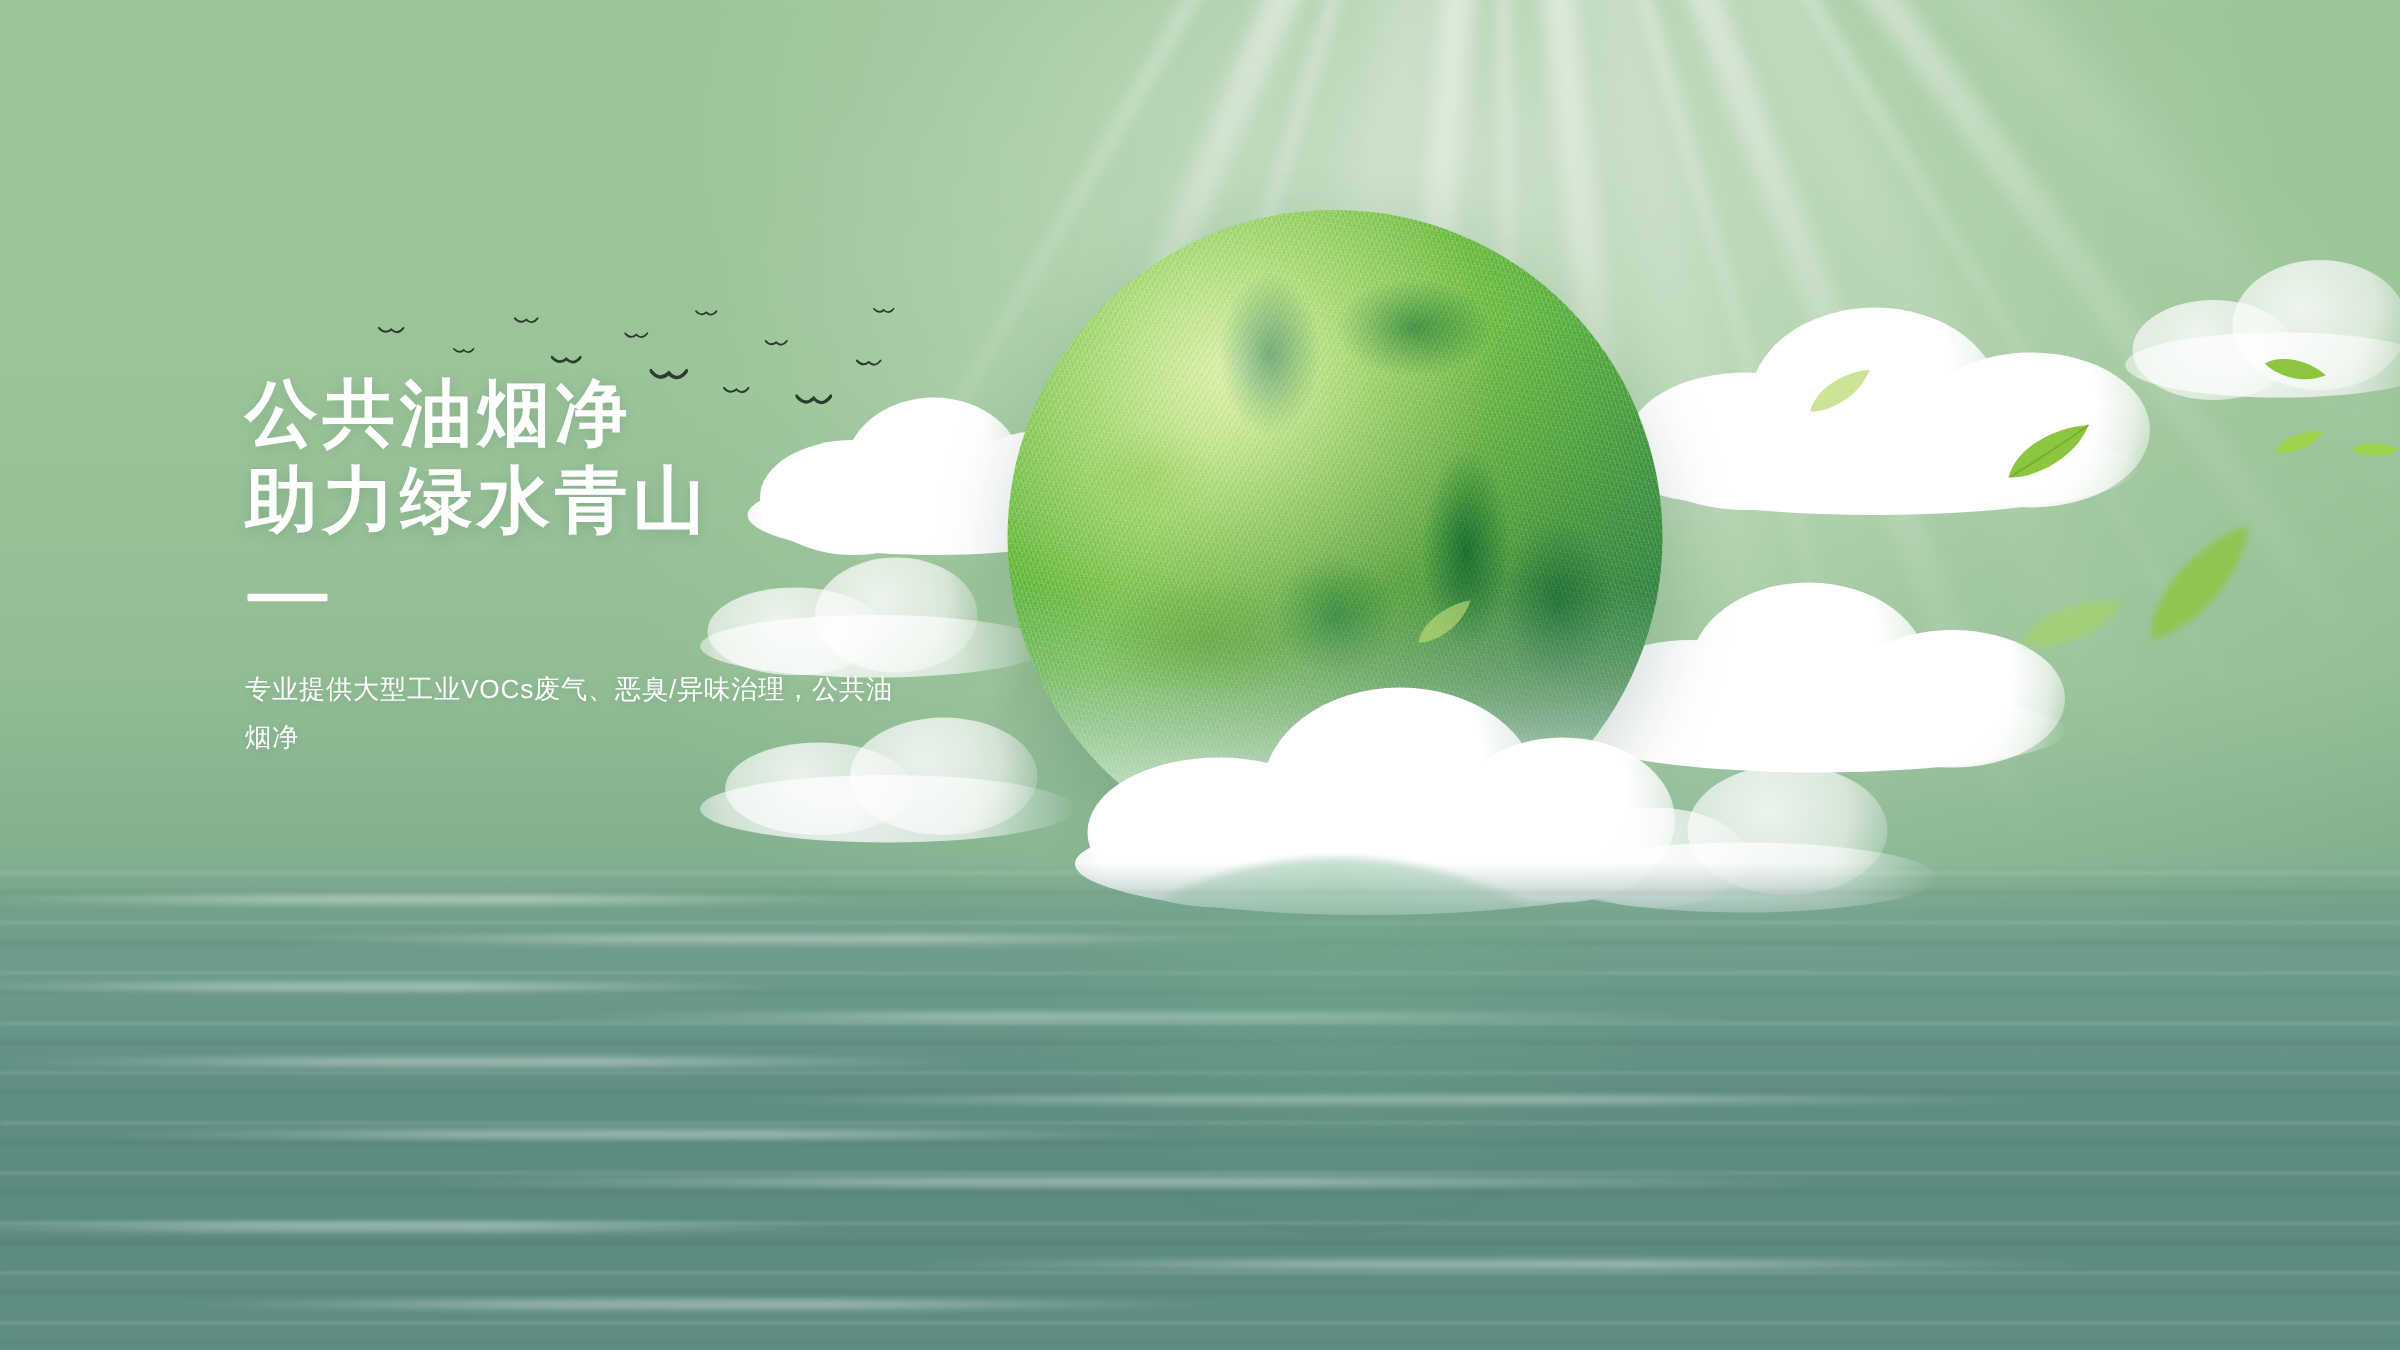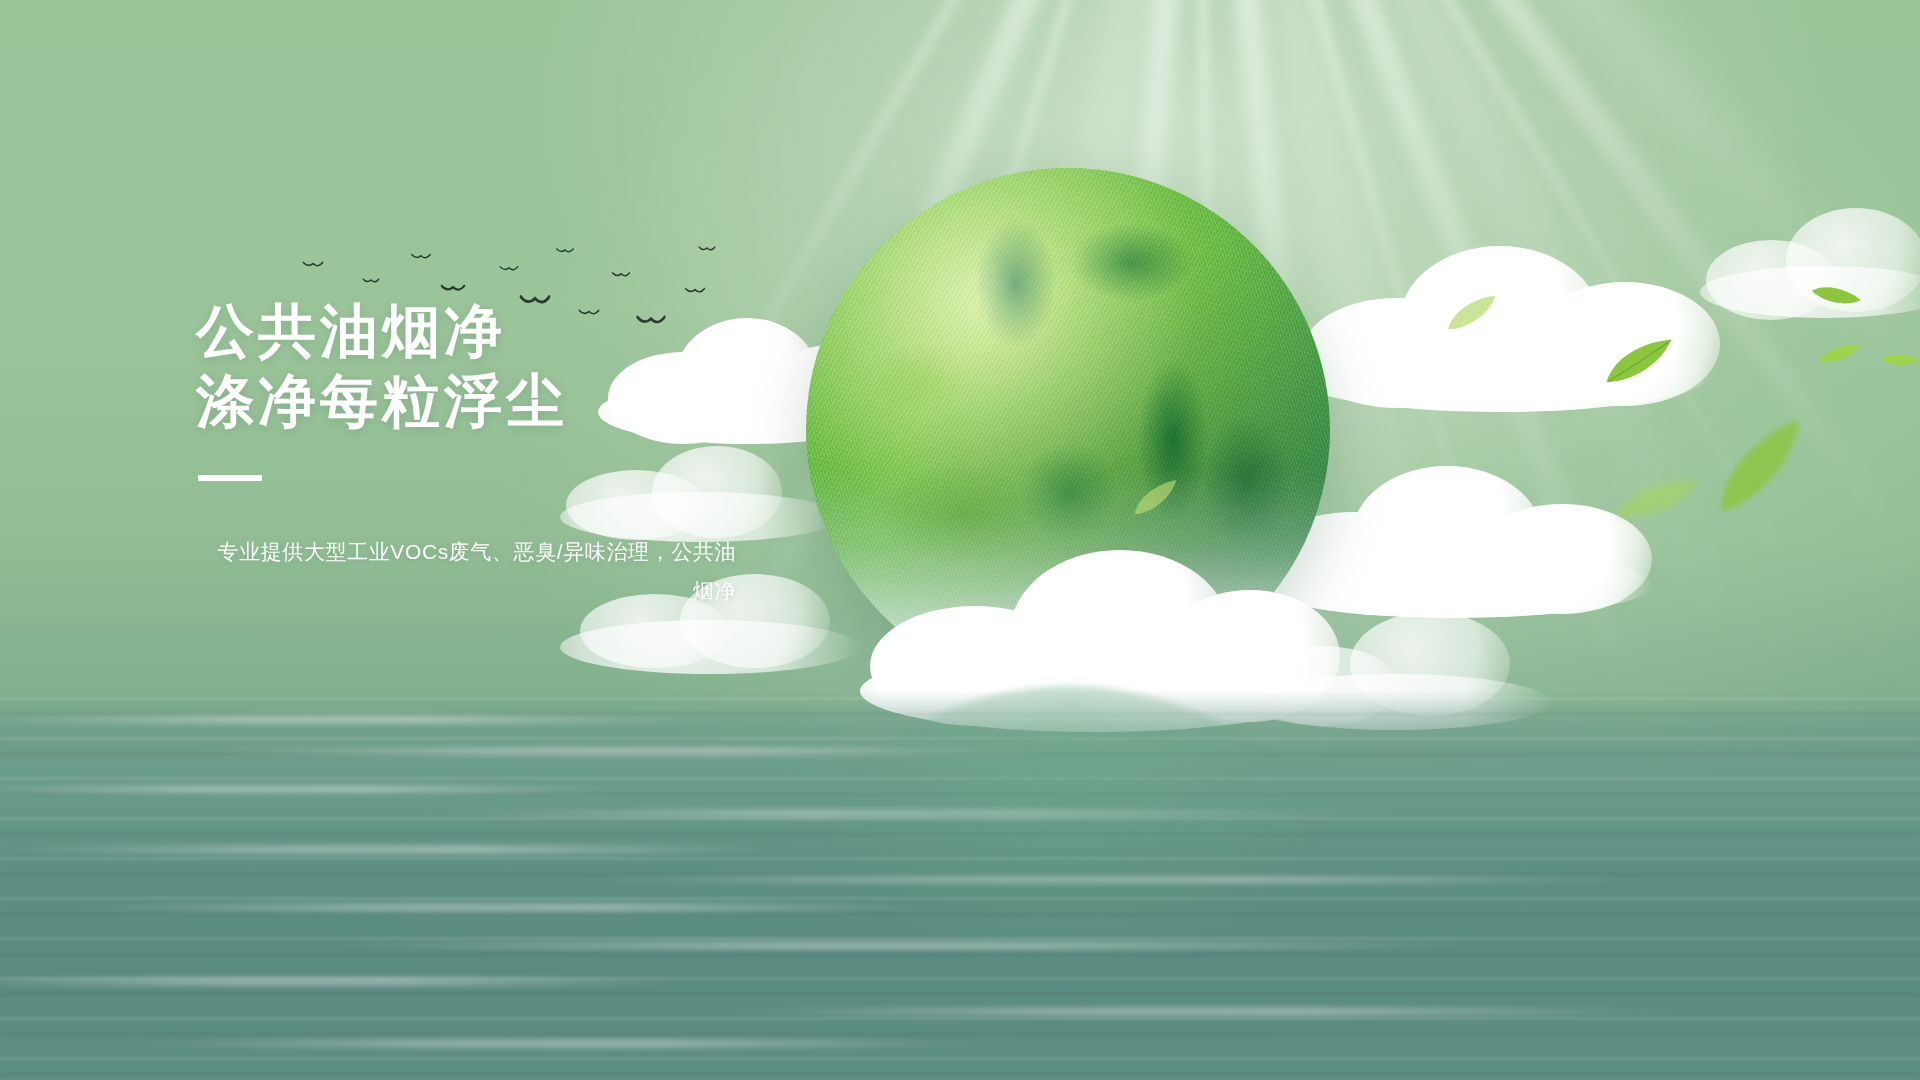--- a/index.html
+++ b/index.html
@@ -141,21 +141,21 @@
   }
   .lede {
     margin-top:52px;
     color:#ffffff;
     font-size:21px;
     line-height:1.85;
     letter-spacing:.6px;
     max-width:540px;
     text-shadow:0 1px 6px rgba(60,110,80,.20);
   }
-  .lede .line { display:block;text-align:right; }
+  .lede .line { display:block; }
 </style>
 </head>
 <body>
 
 <div class="banner">
 
   <div class="sky-glow"></div>
 
   <div class="rays">
     <div class="ray wide" style="transform:rotate(-42deg)"></div>
@@ -346,21 +346,21 @@
   </div>
   <div class="leaf" style="left:1128px; top:486px; transform:rotate(-24deg); opacity:.6;">
     <svg width="56" height="24" viewBox="0 0 56 24">
         <path d="M2 18 C13 2 40 0 54 4 C40 20 15 24 2 18 Z" fill="#c6e07a"></path>
       </svg>
   </div>
 
   <div class="copy">
     <h1 class="headline">
       <span class="line">公共油烟净</span>
-      <span class="line">涤净每粒浮尘</span>
+      <span class="line">助力绿水青山</span>
     </h1>
     <div class="divider"></div>
     <p class="lede">
       <span class="line">专业提供大型工业VOCs废气、恶臭/异味治理，公共油烟净</span>
     </p>
   </div>
 
 </div>
 
 </body></html>

